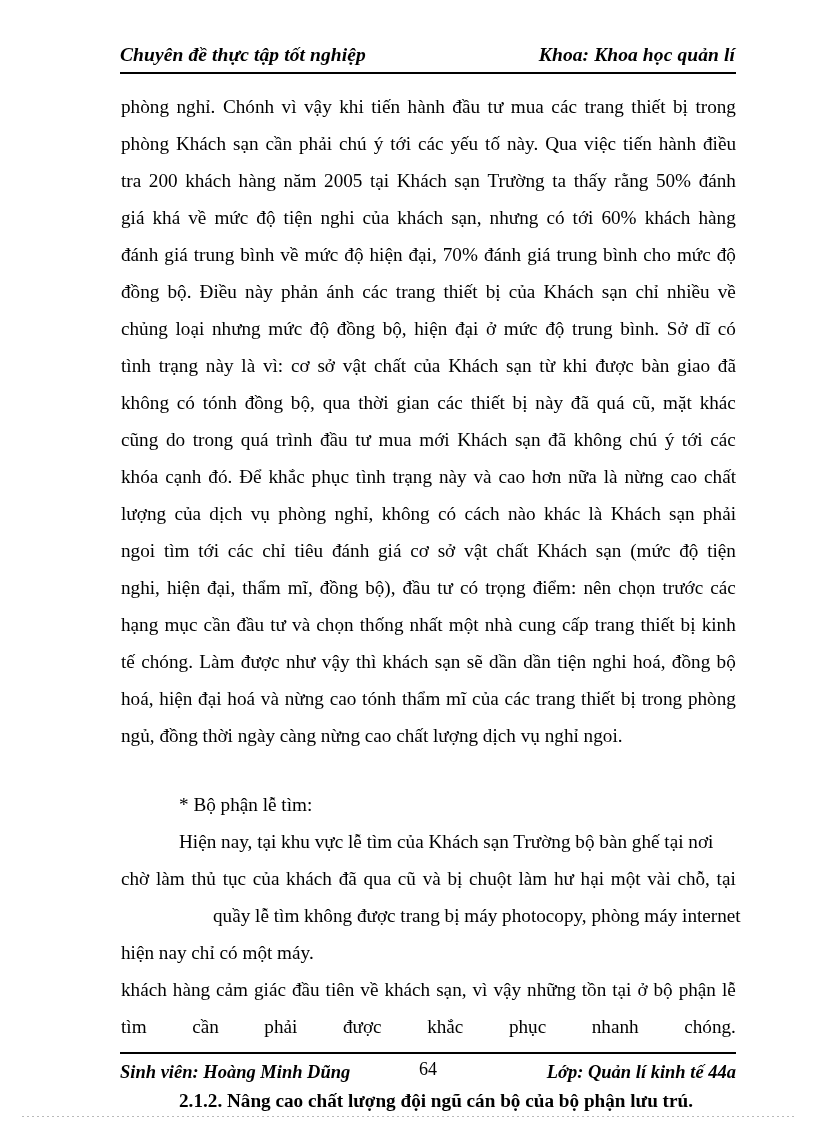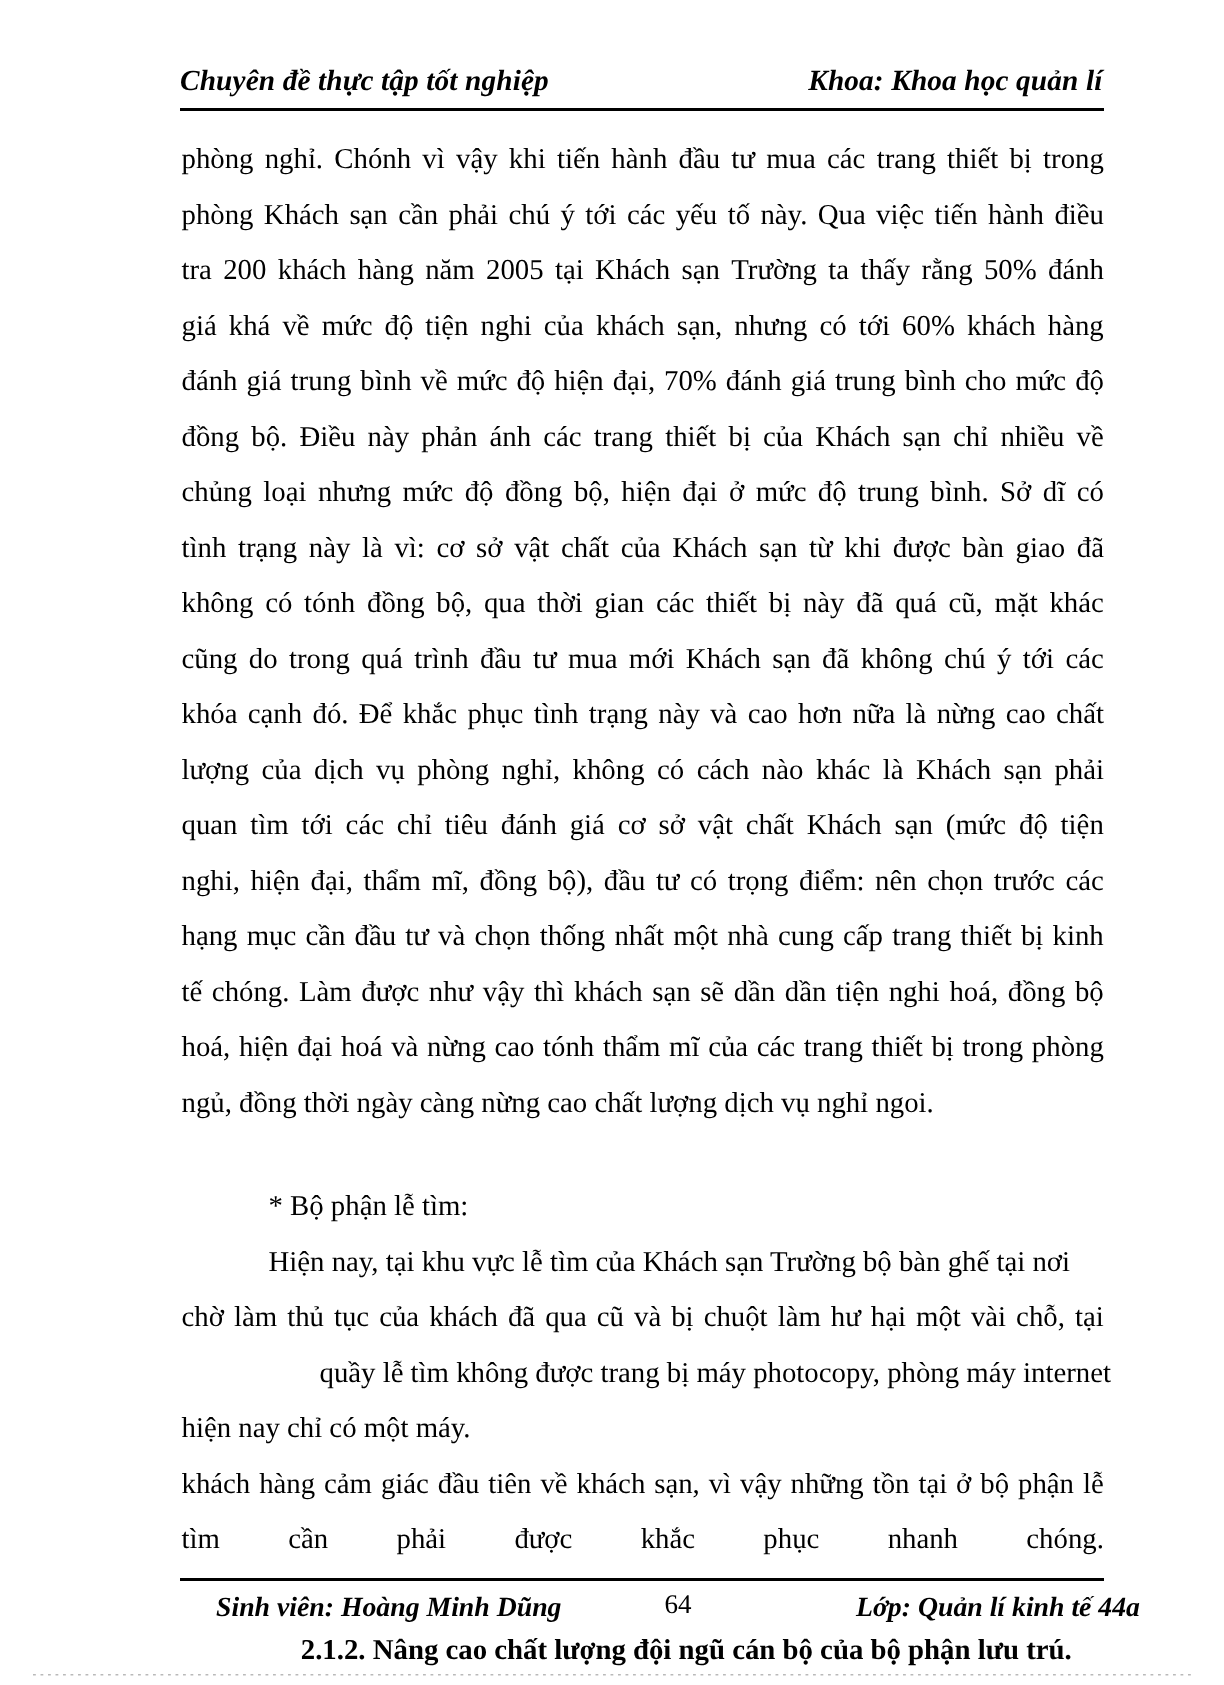--- a/index.html
+++ b/index.html
@@ -70,21 +70,20 @@
   }
   .line.indent { padding-left: 58px; margin-top: 32px; }
 
   .heading {
     height: 37px;
     line-height: 37px;
     font-size: 19.2px;
     font-weight: bold;
     padding-left: 58px;
     white-space: nowrap;
-    text-align: center;
   }
   .gap {
     height: 37px;
   }
 
   
   .footer-rule {
     position: absolute;
     left: 120px;
     top: 1052px;
@@ -95,21 +94,20 @@
   .footer {
     position: absolute;
     left: 120px;
     top: 1057px;
     width: 616px;
     height: 30px;
     font-weight: bold;
     font-style: italic;
     font-size: 18.5px;
     line-height: 30px;
-    margin-left: 24px;
   }
   .footer-left {
     position: absolute;
     left: 0;
     top: 0;
     white-space: nowrap;
   }
   .footer-page {
     position: absolute;
     left: 0;
@@ -367,21 +365,21 @@
           <span>có</span>
           <span>cách</span>
           <span>nào</span>
           <span>khác</span>
           <span>là</span>
           <span>Khách</span>
           <span>sạn</span>
           <span>phải</span>
         </div>
         <div class="line just">
-          <span>quan</span>
+          <span>ngoi</span>
           <span>tìm</span>
           <span>tới</span>
           <span>các</span>
           <span>chỉ</span>
           <span>tiêu</span>
           <span>đánh</span>
           <span>giá</span>
           <span>cơ</span>
           <span>sở</span>
           <span>vật</span>

